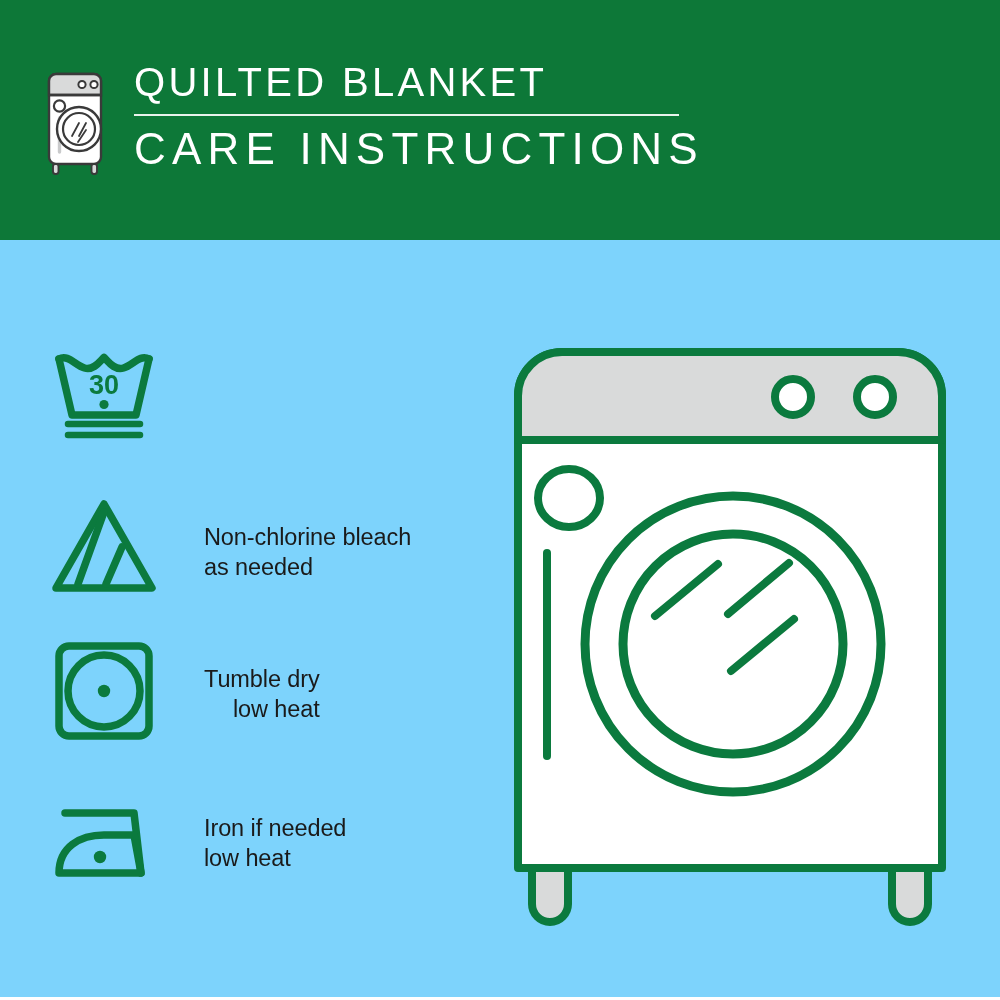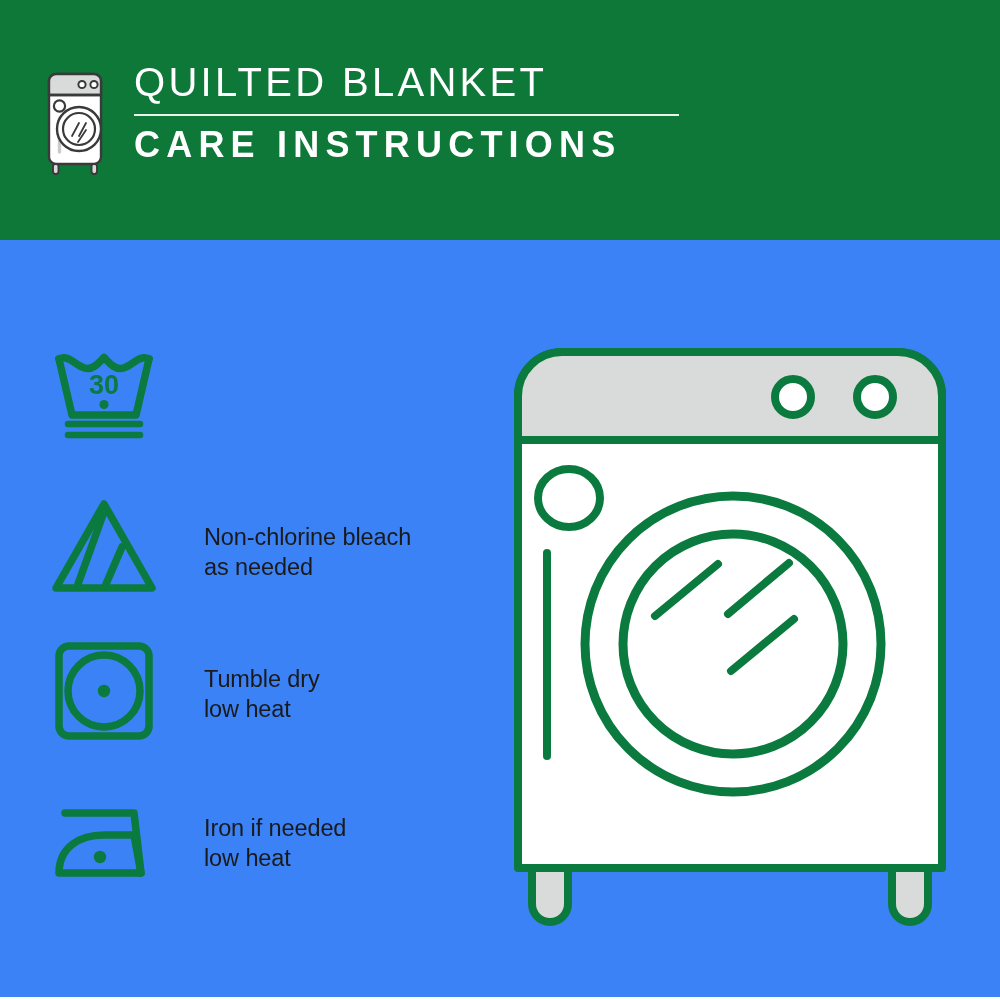--- a/index.html
+++ b/index.html
@@ -12,21 +12,21 @@
     height: 1000px;
     font-family: "Liberation Sans", sans-serif;
     overflow: hidden;
     position: relative;
   }
 
   #page {
     position: relative;
     width: 1000px;
     height: 997px;
-    background: #3b82f6;
+    background: #7dd3fc;
   }
 
   
   .header-band {
     position: absolute;
     left: 0;
     top: 0;
     width: 1000px;
     height: 240px;
     background: #0d7838;
@@ -60,22 +60,22 @@
     padding-bottom: 10px;
   }
   .title-rule {
     height: 2px;
     background: #e9f3ec;
     width: 545px;
     margin: 2px 0 10px 0;
   }
   .title-line2 {
     color: #ffffff;
-    font-size: 36px;
-    font-weight: 700;
+    font-size: 44px;
+    font-weight: 400;
     letter-spacing: 6.2px;
     line-height: 1.05;
     white-space: nowrap;
   }
 
   
   .care-list {
     position: absolute;
     left: 0;
     top: 240px;
@@ -103,21 +103,21 @@
     margin-left: 44px;
     color: #1a1a1a;
     font-size: 23.5px;
     line-height: 1.28;
     letter-spacing: -0.1px;
     white-space: pre-line;
     font-weight: 400;
   }
   .care-row-0 .care-text { padding-top: 16px; }
   .care-row-1 .care-text { padding-top: 26px; }
-  .care-row-2 .care-text { padding-top: 24px; }
+  .care-row-2 .care-text { padding-top: 24px; text-align: right; }
   .care-row-3 .care-text { padding-top: 18px; margin-left: 44px; }
 
   
   .machine-wrap {
     position: absolute;
     left: 490px;
     top: 326px;
     width: 480px;
     height: 600px;
   }

